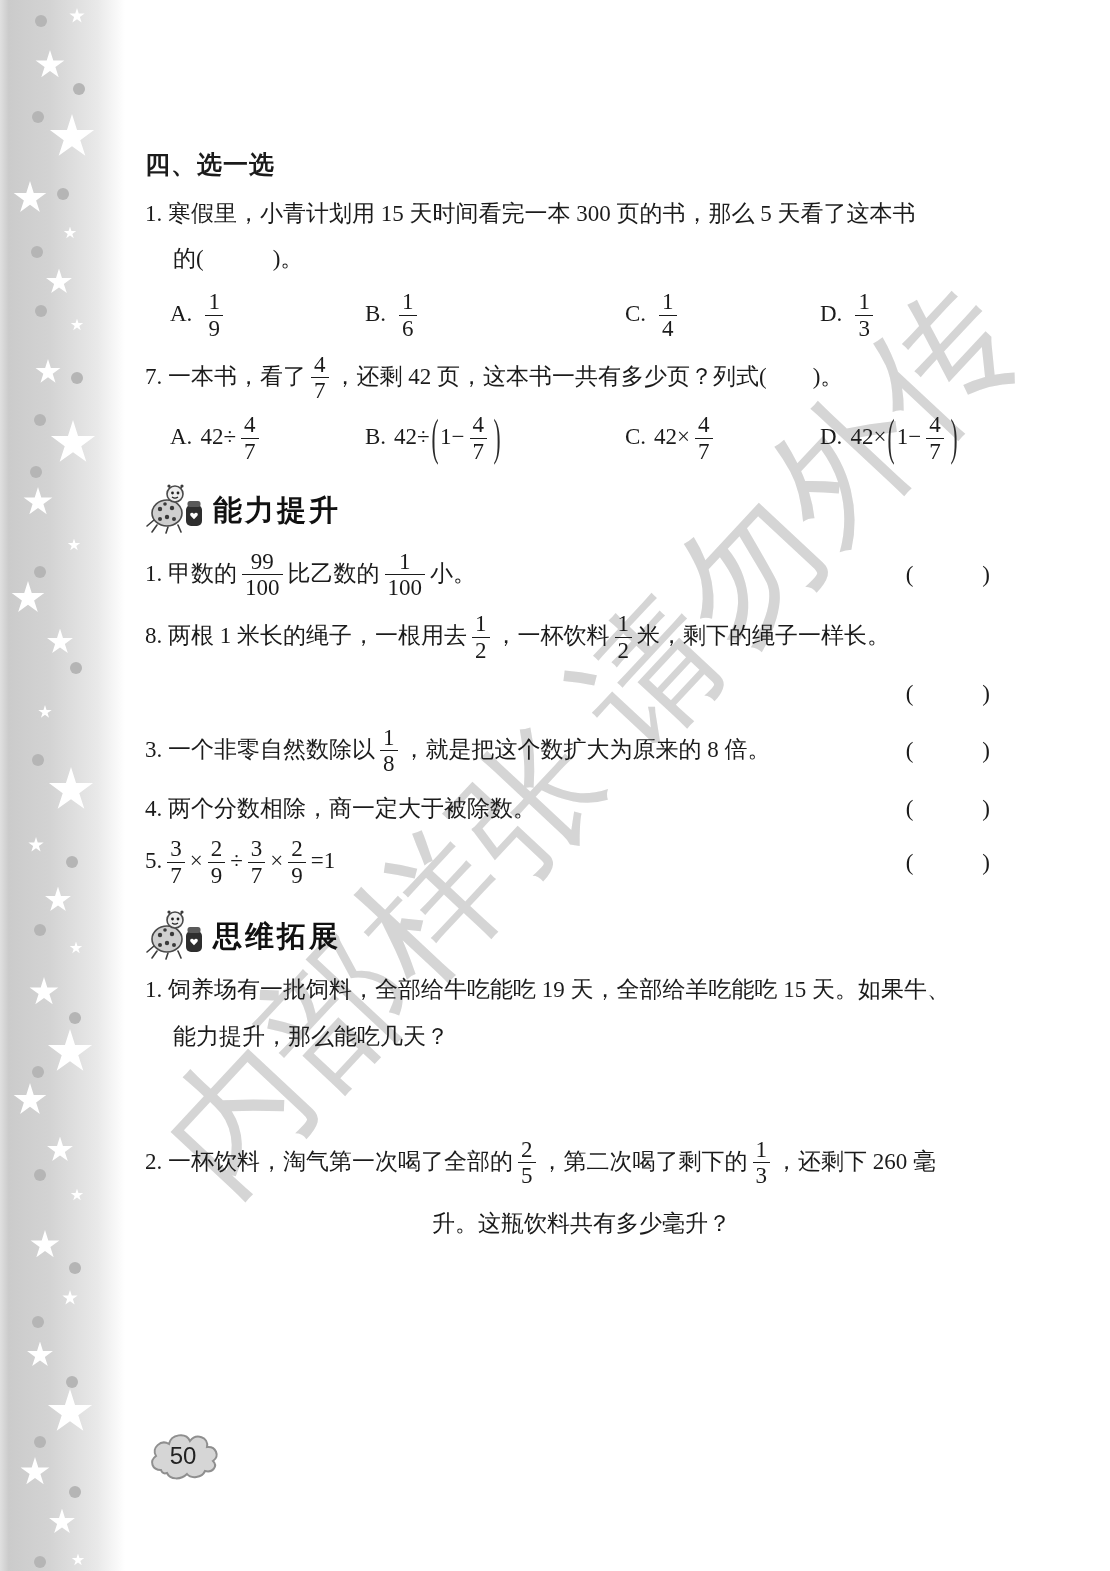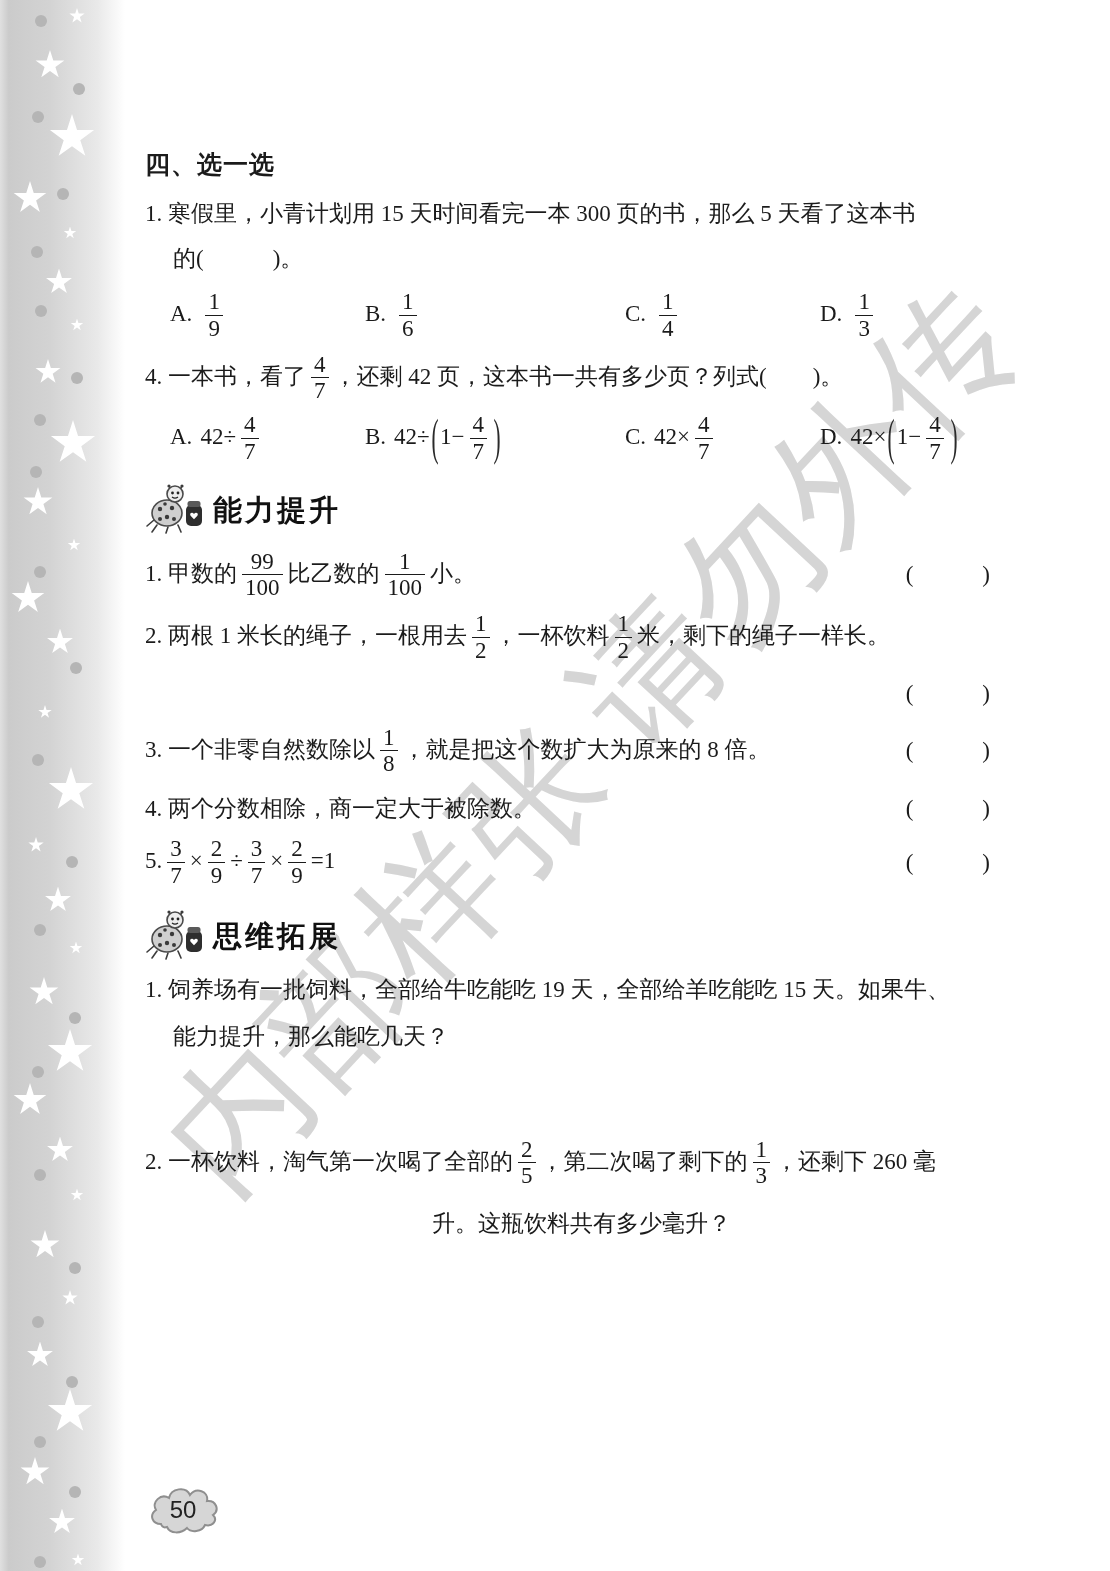--- a/index.html
+++ b/index.html
@@ -37,21 +37,21 @@
 
   .tfrow { display:flex; justify-content:space-between; align-items:center; }
   .tf { white-space:pre; }
   .tf-right { text-align:right; }
 
   .header { display:flex; align-items:flex-end; gap:8px;
             font-family:"Liberation Sans","DejaVu Sans",sans-serif; font-weight:700;
             font-size:29px; letter-spacing:3px; color:#111; }
   .header .htext { padding-bottom:4px; }
 
-  .cloud { position:absolute; left:146px; top:1480px; z-index:2; }
+  .cloud { position:absolute; left:146px; top:1426px; z-index:2; }
 </style>
 </head>
 <body>
 
 <div class="page">
 
   <div class="sidebar">
       <div class="star" style="left: 69px; top: 8px; width: 16px; height: 16px;"></div>
       <div class="dot" style="left: 35px; top: 15px; width: 12px; height: 12px;"></div>
       <div class="star" style="left: 35px; top: 50px; width: 30px; height: 30px;"></div>
@@ -125,21 +125,21 @@
       </span>
       <span class="opt">
         <span class="lab">C.</span><span class="frac"><span class="fn">1</span><span class="fd">4</span></span>
       </span>
       <span class="opt">
         <span class="lab">D.</span><span class="frac"><span class="fn">1</span><span class="fd">3</span></span>
       </span>
     </div>
 
     <div style="margin-top:10px;">
-      <span>4. 一本书，看了</span><span class="frac"><span class="fn">4</span><span class="fd">7</span></span><span>，还剩 42 页，这本书一共有多少页？列式(　　)。</span>
+      <span>7. 一本书，看了</span><span class="frac"><span class="fn">4</span><span class="fd">7</span></span><span>，还剩 42 页，这本书一共有多少页？列式(　　)。</span>
     </div>
 
     <div class="opt-grid" style="margin-top:8px;">
       <span class="opt">
         <span class="lab">A.</span><span>42÷</span><span class="frac"><span class="fn">4</span><span class="fd">7</span></span>
       </span>
       <span class="opt">
         <span class="lab">B.</span><span>42÷</span><span class="bp">(</span><span>1−</span><span class="frac"><span class="fn">4</span><span class="fd">7</span></span><span class="bp">)</span>
       </span>
       <span class="opt">
@@ -181,21 +181,21 @@
     </div>
 
     <div class="tfrow" style="margin-top:14px;">
       <span>
         <span>1. 甲数的</span><span class="frac"><span class="fn">99</span><span class="fd">100</span></span><span>比乙数的</span><span class="frac"><span class="fn">1</span><span class="fd">100</span></span><span>小。</span>
       </span>
       <span class="tf">(　　　)</span>
     </div>
 
     <div style="margin-top:10px;">
-      <span>2. 两根 1 米长的绳子，一根用去</span><span class="frac"><span class="fn">1</span><span class="fd">2</span></span><span>，一杯饮料</span><span class="frac"><span class="fn">1</span><span class="fd">2</span></span><span>米，剩下的绳子一样长。</span>
+      <span>8. 两根 1 米长的绳子，一根用去</span><span class="frac"><span class="fn">1</span><span class="fd">2</span></span><span>，一杯饮料</span><span class="frac"><span class="fn">1</span><span class="fd">2</span></span><span>米，剩下的绳子一样长。</span>
     </div>
     <div class="tf-right" style="margin-top:14px;">
       <span class="tf">(　　　)</span>
     </div>
 
     <div class="tfrow" style="margin-top:16px;">
       <span>
         <span>3. 一个非零自然数除以</span><span class="frac"><span class="fn">1</span><span class="fd">8</span></span><span>，就是把这个数扩大为原来的 8 倍。</span>
       </span>
       <span class="tf">(　　　)</span>

